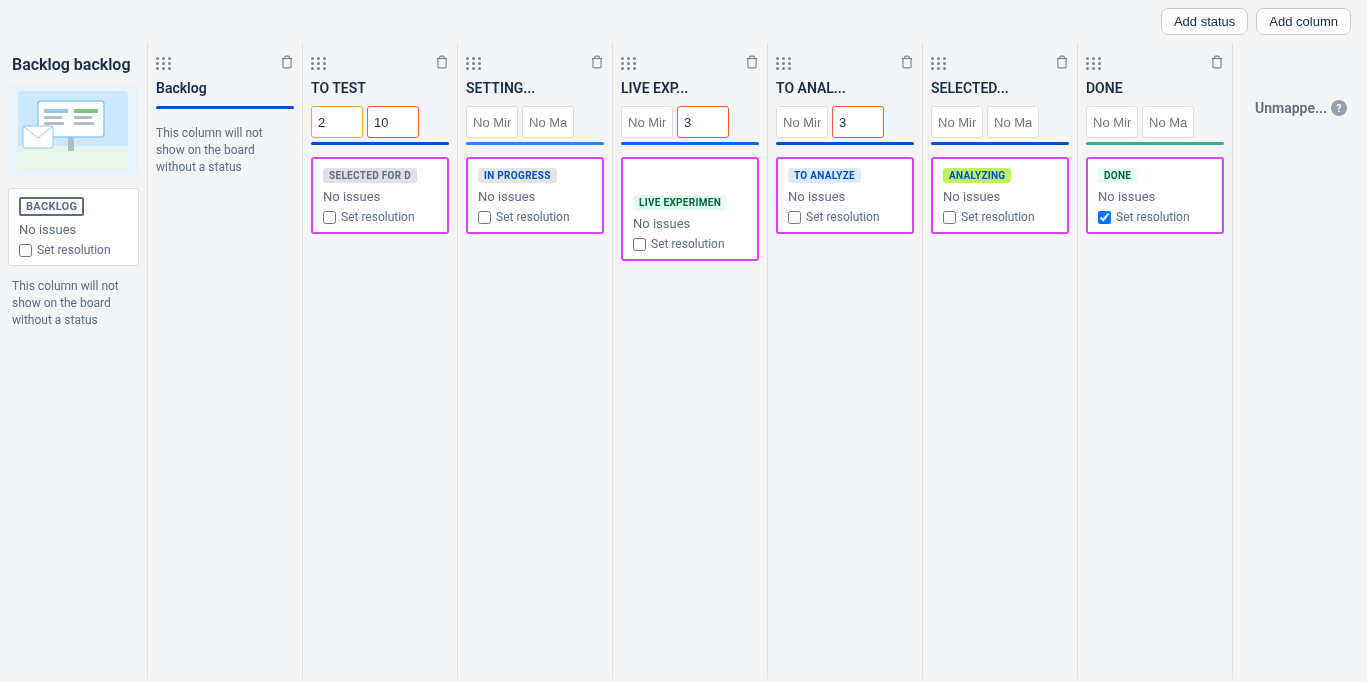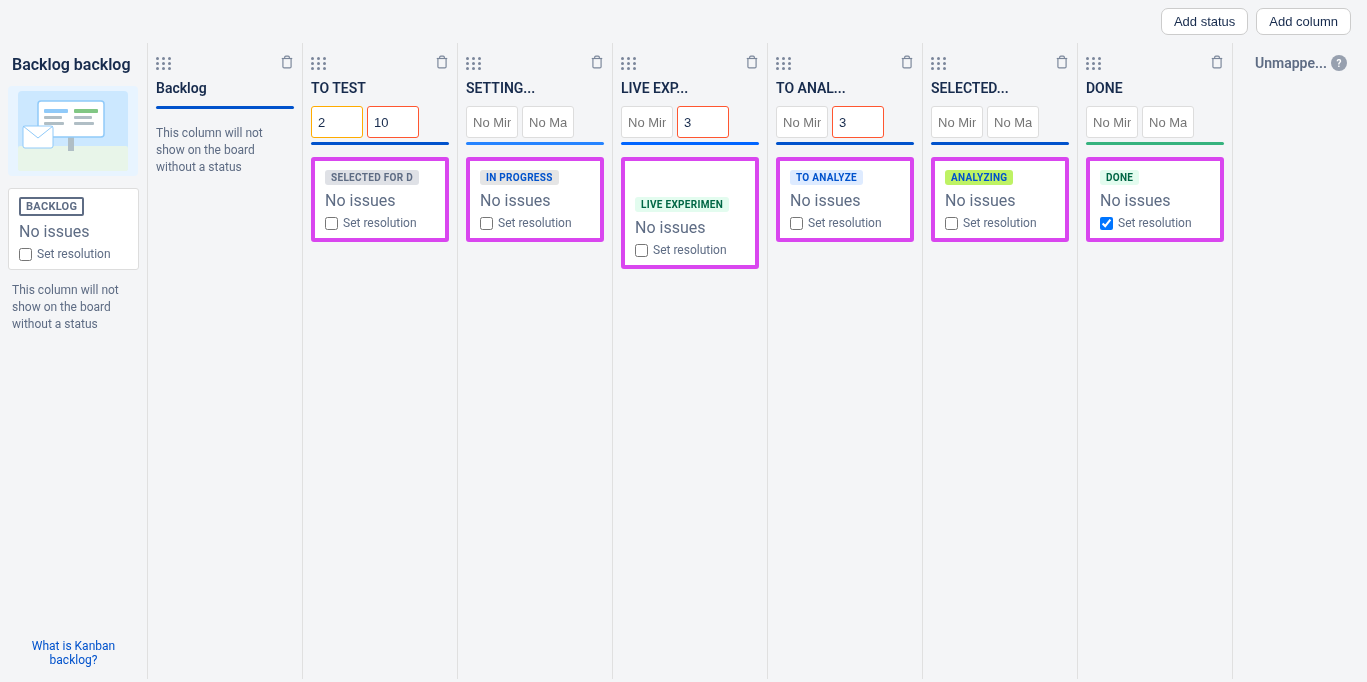--- a/index.html
+++ b/index.html
@@ -91,21 +91,21 @@
       color: #5e6c84;
       border: 2px solid #5e6c84;
       display: inline-block;
       padding: 1px 5px;
       border-radius: 2px;
       margin-bottom: 6px;
       letter-spacing: 0.3px;
     }
 
     .no-issues {
-      font-size: 16px;
+      font-size: 13px;
       color: #5e6c84;
       margin-bottom: 6px;
     }
 
     .set-resolution {
       display: flex;
       align-items: center;
       gap: 5px;
       font-size: 12px;
       color: #5e6c84;
@@ -188,21 +188,21 @@
     }
 
     .column-divider {
       height: 3px;
       background: #0052cc;
       border-radius: 2px;
       margin-bottom: 12px;
     }
 
     .status-card {
-      border: 4px solid #d946ef;
+      border: 2px solid #d946ef;
       border-radius: 3px;
       background: #fff;
       padding: 8px 10px;
       margin-bottom: 8px;
     }
 
     .status-label {
       font-size: 10px;
       font-weight: 700;
       padding: 2px 6px;
@@ -228,20 +228,21 @@
       justify-content: flex-start;
     }
 
     .unmapped-label {
       font-size: 14px;
       font-weight: 600;
       color: #5e6c84;
       display: flex;
       align-items: flex-start;
       gap: 4px;
+      margin-top: 45px;
     }
 
     .question-icon {
       width: 16px;
       height: 16px;
       border-radius: 50%;
       background: #97a0af;
       color: white;
       font-size: 10px;
       display: flex;
@@ -308,21 +309,20 @@
       <div class="backlog-card-label">BACKLOG</div>
       <div class="no-issues">No issues</div>
       <label class="set-resolution">
         <input type="checkbox" style="">
         <span>Set resolution</span>
       </label>
     </div>
 
     <div class="sidebar-info">This column will not show on the board without a status</div>
 
-    <a class="sidebar-link">What is Kanban backlog?</a>
   </div>
 
   <div class="columns-area" id="columns-container">
   <div class="column">
         <div class="column-header">
           <div class="dot-grid">
             <span></span>
             <span></span>
             <span></span>
             <span></span>

